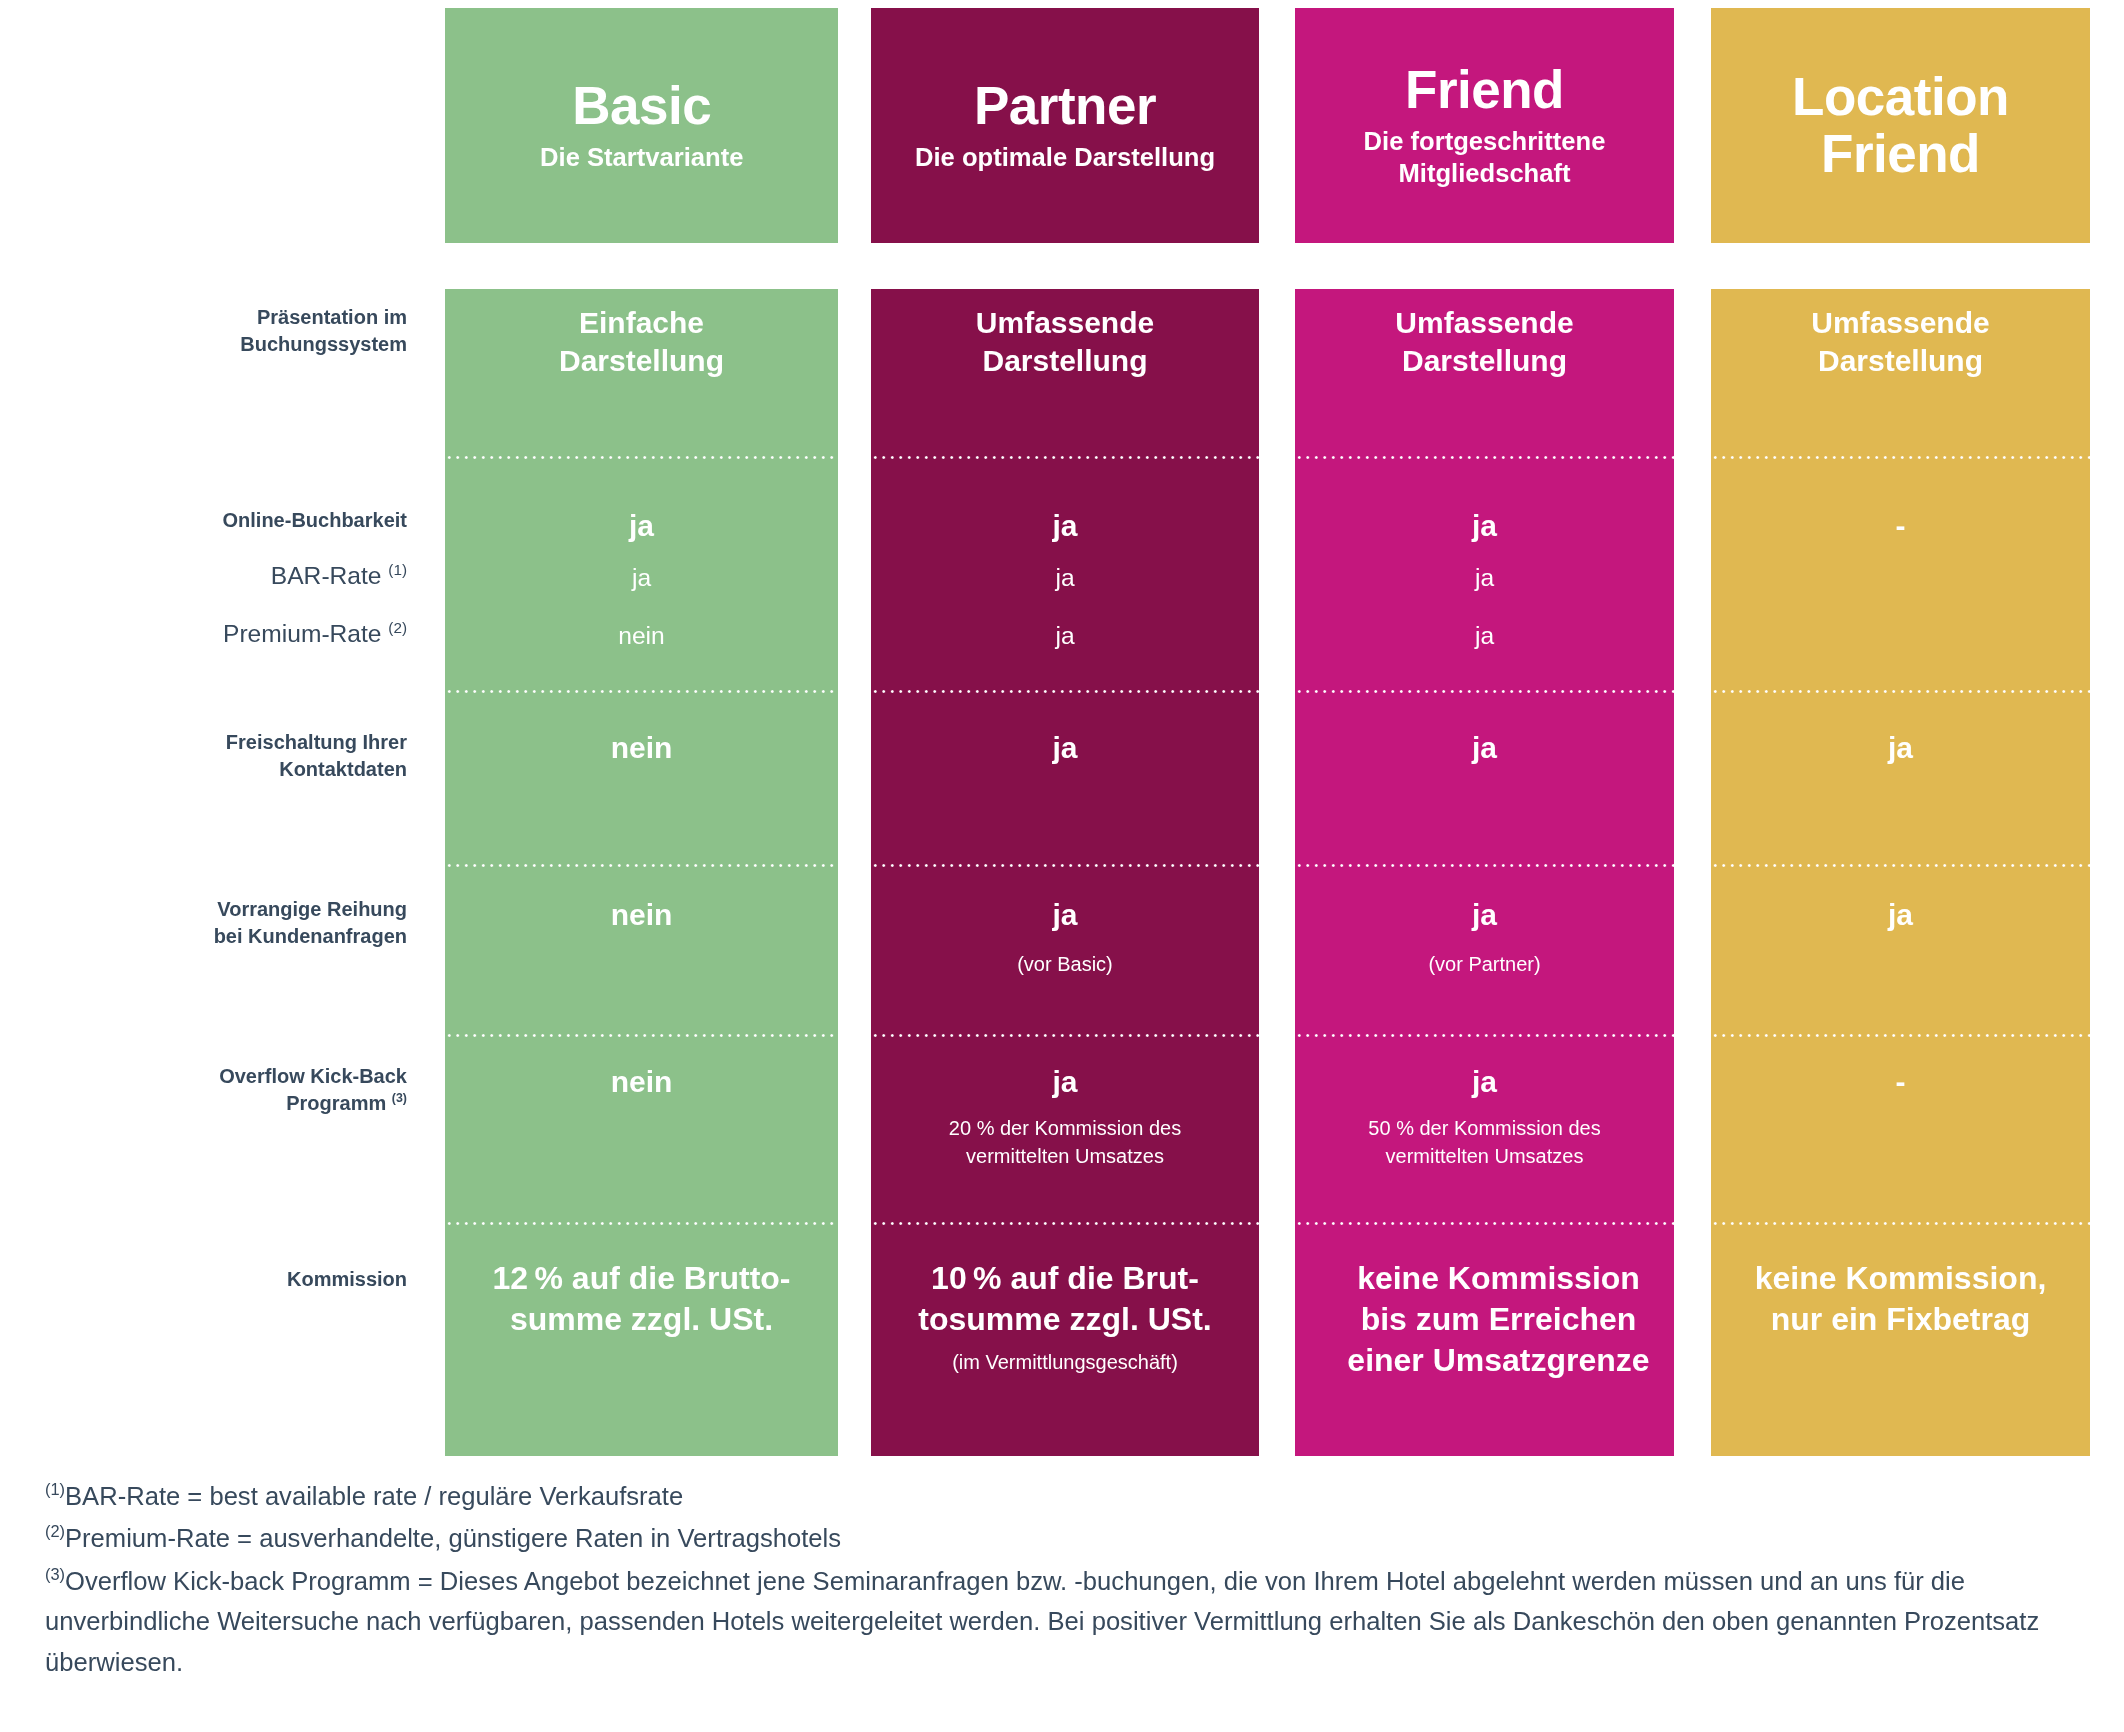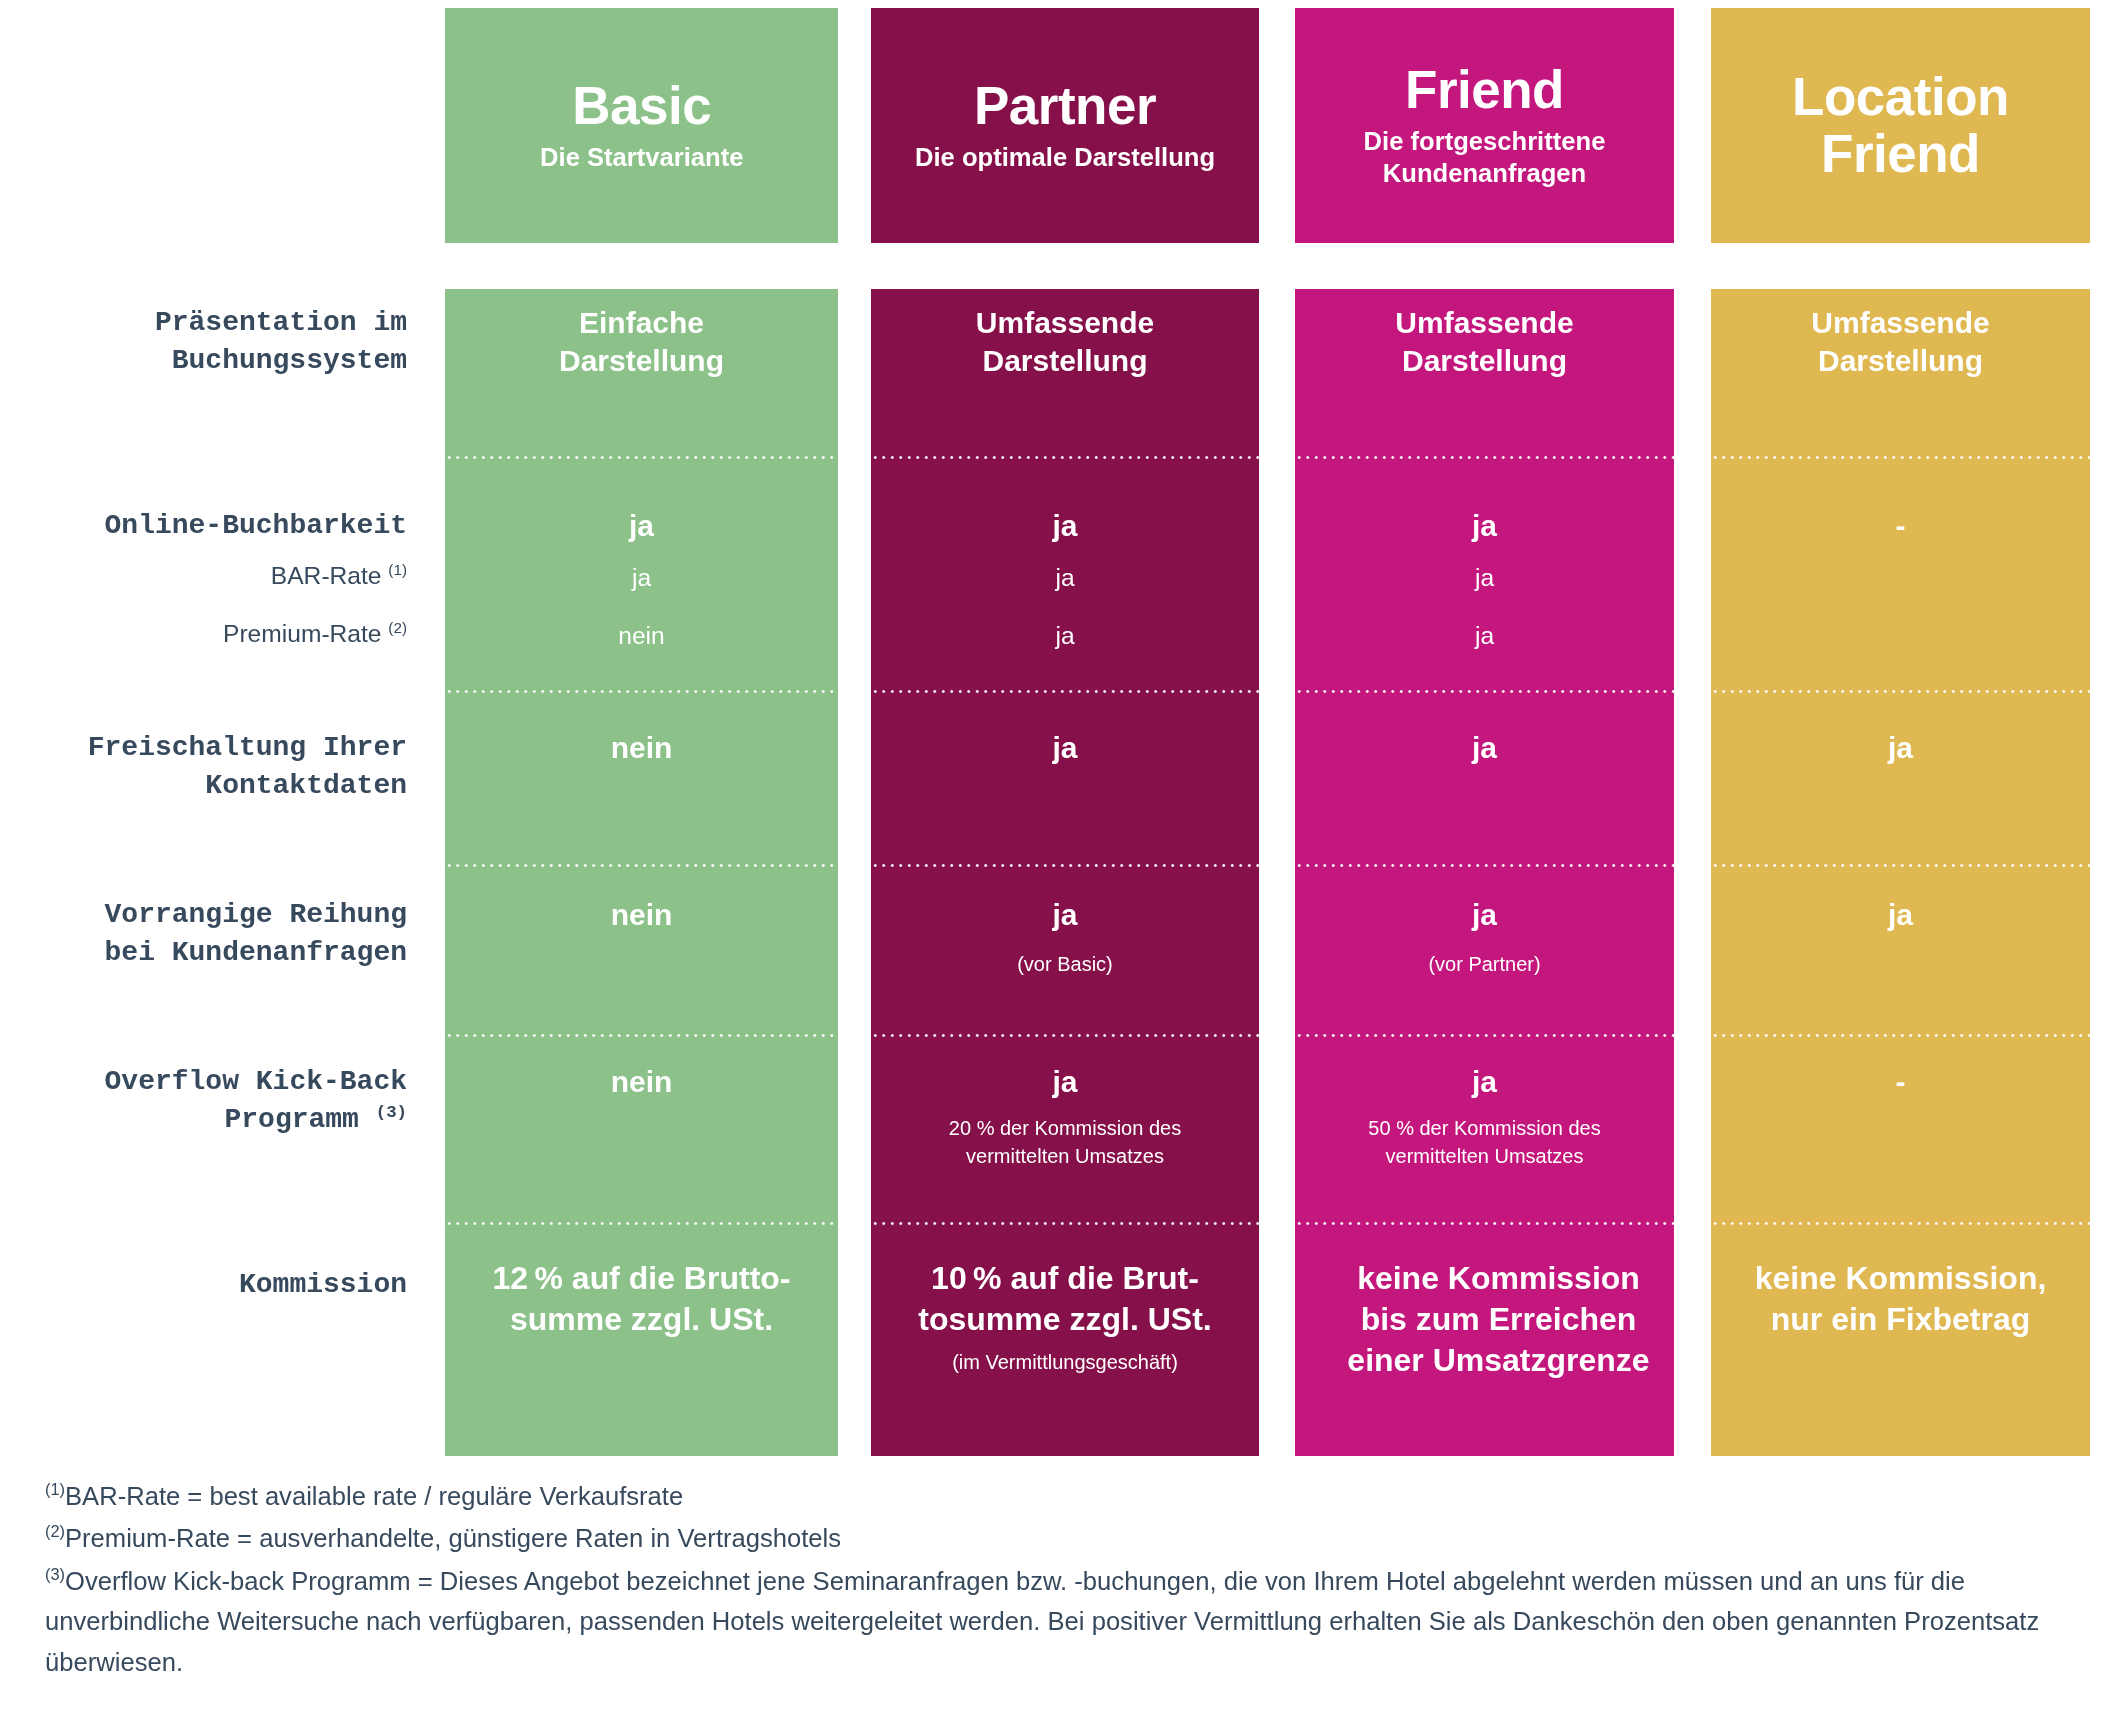--- a/index.html
+++ b/index.html
@@ -77,24 +77,23 @@
     background-repeat: repeat-x;
     background-position: 0 center;
   }
 
   .label {
     position: absolute;
     left: 0;
     width: 407px;
     text-align: right;
     color: #37495C;
-    font-size: 28px;
+    font-size: 20px;
     font-weight: bold;
     line-height: 1.36;
-    font-family: Liberation Mono, monospace;
   }
   .sublabel {
     position: absolute;
     left: 0;
     width: 407px;
     text-align: right;
     color: #37495C;
     font-size: 24.6px;
     font-weight: normal;
     line-height: 1.3;
@@ -135,21 +134,21 @@
     <div class="head-sub">Die Startvariante</div>
   </div>
 
   <div class="head col-partner" style="background:#86104A;">
     <div class="head-title">Partner</div>
     <div class="head-sub">Die optimale Darstellung</div>
   </div>
 
   <div class="head col-friend" style="background:#C4177D;">
     <div class="head-title">Friend</div>
-    <div class="head-sub" style="max-width:312px;">Die fortgeschrittene Kundenanfragen</div>
+    <div class="head-sub" style="max-width:312px;">Die fortgeschrittene Mitgliedschaft</div>
   </div>
 
   <div class="head col-location no-sub" style="background:#E0B851;">
     <div class="head-title" style="max-width:274px;">Location Friend</div>
   </div>
 
   <div class="panel col-basic" style="background:#8CC18A;"></div>
   <div class="panel col-partner" style="background:#86104A;"></div>
   <div class="panel col-friend" style="background:#C4177D;"></div>
   <div class="panel col-location" style="background:#E0B851;"></div>

